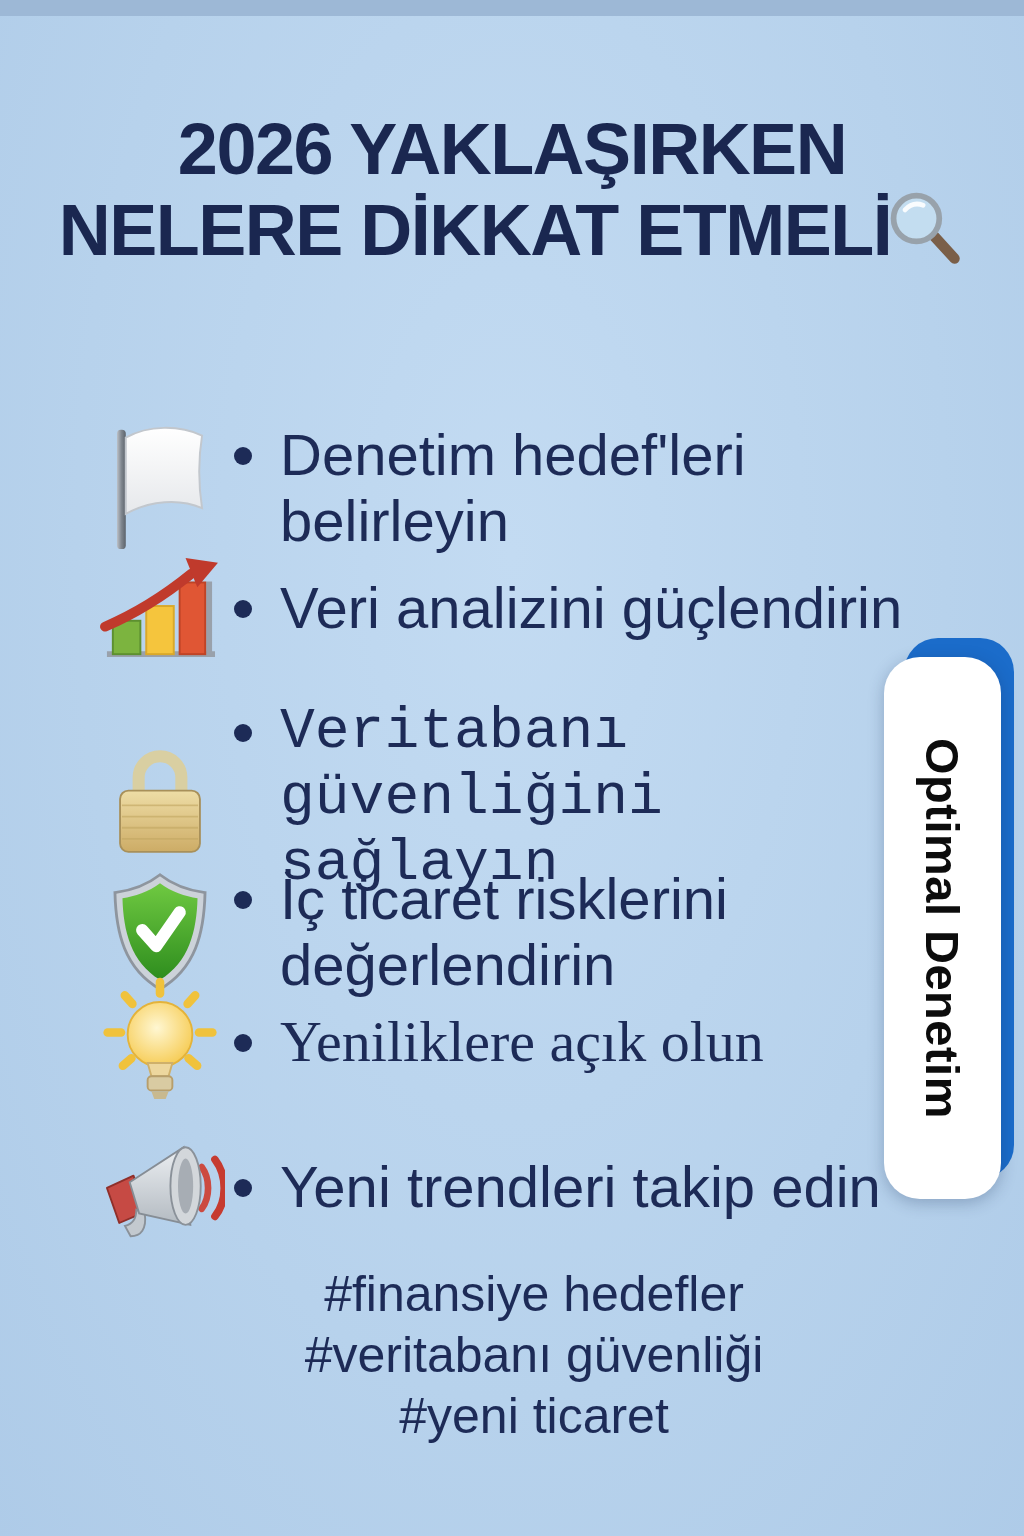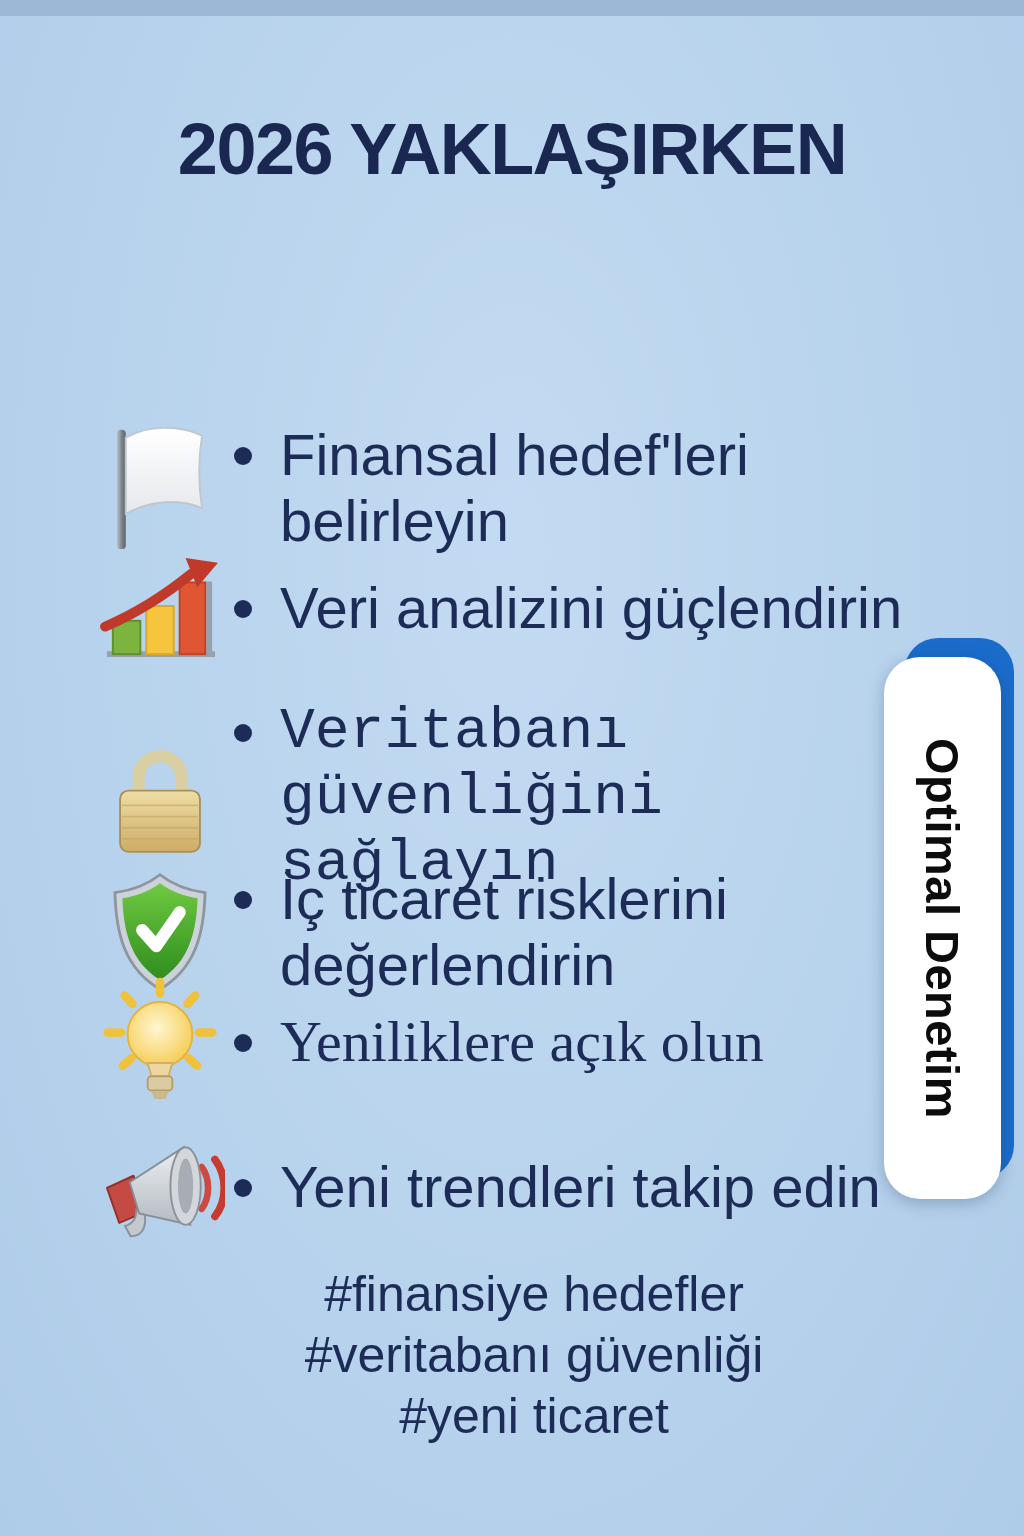--- a/index.html
+++ b/index.html
@@ -65,20 +65,25 @@
     text-align:center; color:#1d2b57; font-size:50px; line-height:61px;padding-left:22px;
   }
 </style>
 </head>
 <body>
 
 <div class="canvas">
 
   <div class="title">
     <span class="title-line">2026 YAKLAŞIRKEN</span>
+    <span class="title-line title-line3"><span>NELERE DİKKAT ETMELİ</span><svg class="mag-icon" viewBox="0 0 84 84">
+        <line x1="52" y1="50" x2="73" y2="73" stroke="#7a5f49" stroke-width="11" stroke-linecap="round"></line>
+        <circle cx="33" cy="31" r="24" fill="#c3ddf0" stroke="#98a2ab" stroke-width="6"></circle>
+        <path d="M21,22 q8,-9 19,-5" stroke="#ffffff" stroke-width="5" fill="none" stroke-linecap="round" opacity="0.9"></path>
+      </svg></span>
   </div>
 
   <div class="row row1">
     <div class="icon-box">
       <svg viewBox="0 0 120 135" width="118" height="132">
         <defs>
           <linearGradient id="poleg" x1="0" y1="0" x2="1" y2="0">
             <stop offset="0" stop-color="#bcc1c8"></stop>
               <stop offset="0.5" stop-color="#80878f"></stop>
               <stop offset="1" stop-color="#5c636b"></stop>
@@ -87,21 +92,21 @@
             <stop offset="0" stop-color="#ffffff"></stop>
               <stop offset="1" stop-color="#e6e8eb"></stop>
           </linearGradient>
         </defs>
         <rect x="16" y="8" width="9" height="122" rx="4" fill="url(#poleg)"></rect>
         <path d="M25,16 C48,3 80,3 103,14 C99,39 99,62 103,88 C80,78 50,80 25,94 Z" fill="url(#flagg)" stroke="#c2c7cd" stroke-width="2"></path>
       </svg>
     </div>
     <div class="item-text">
       <span class="bullet-dot"></span>
-      <span class="text-inner">Finansal hedef'leri belirleyin</span>
+      <span class="text-inner">Denetim hedef'leri belirleyin</span>
     </div>
   </div>
 
   <div class="row row2">
     <div class="icon-box">
       <svg viewBox="0 0 124 114" width="122" height="112">
         <path d="M8,104 H118 M112,104 V30" stroke="#99a1ab" stroke-width="6" fill="none"></path>
         <rect x="14" y="70" width="28" height="34" fill="#7cb43f" stroke="#5d9030" stroke-width="2"></rect>
         <rect x="48" y="55" width="28" height="49" fill="#f5c53d" stroke="#d9a82a" stroke-width="2"></rect>
         <rect x="82" y="31" width="26" height="73" fill="#e05634" stroke="#bf4426" stroke-width="2"></rect>

